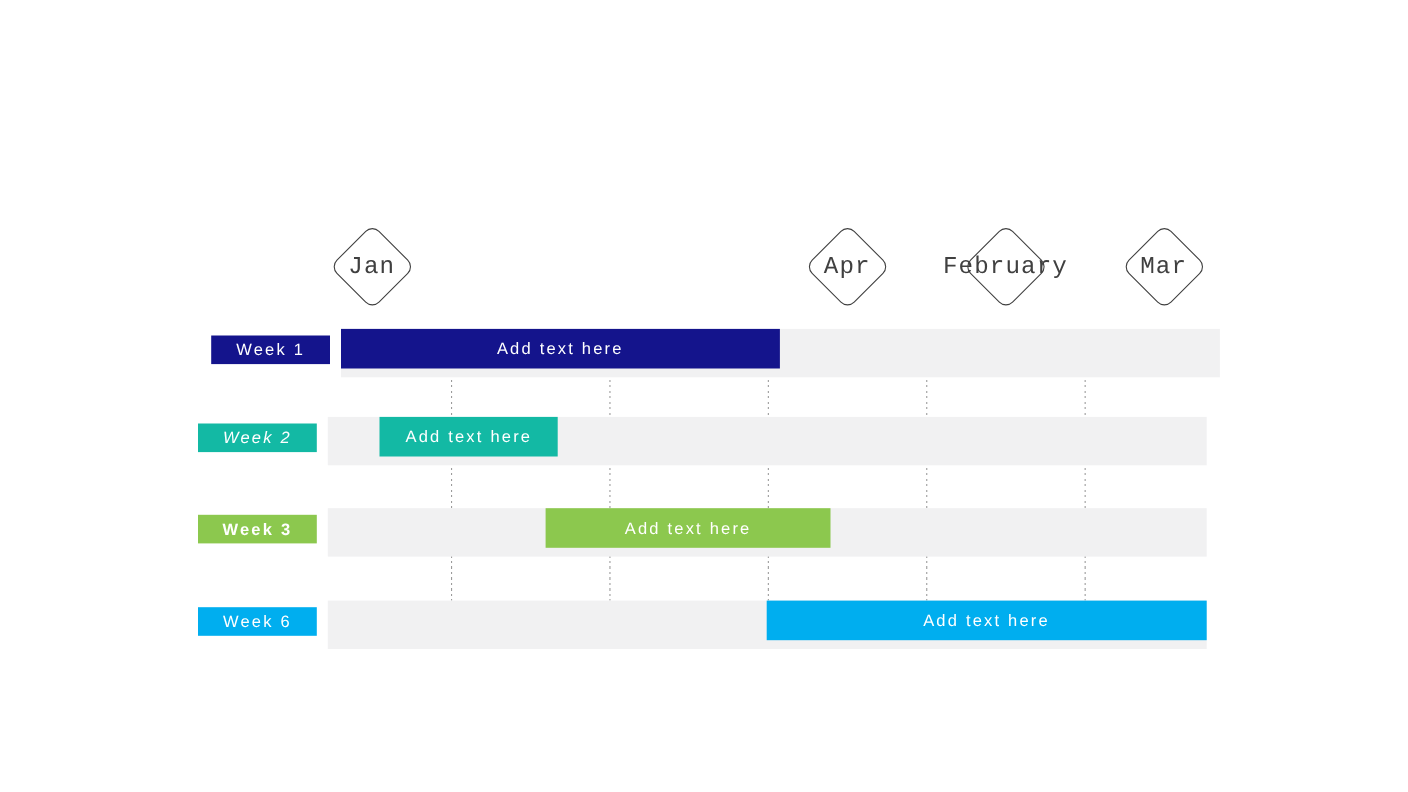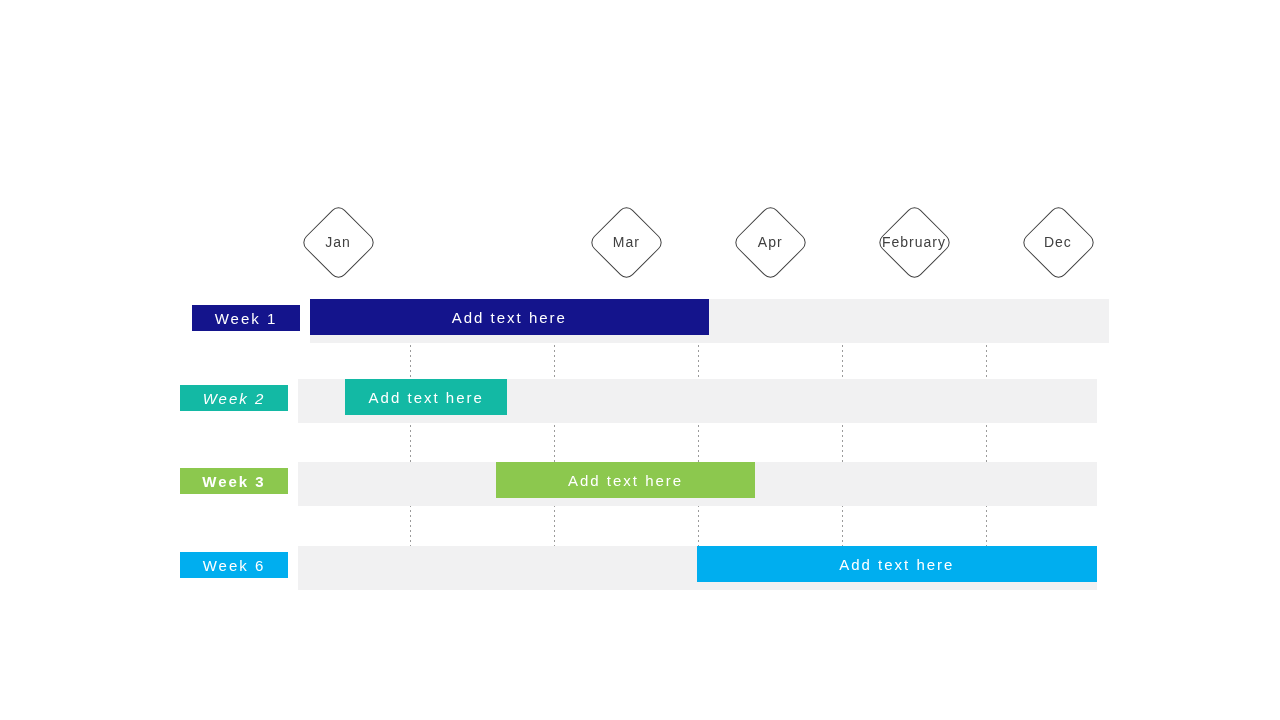--- a/index.html
+++ b/index.html
@@ -39,23 +39,24 @@
     left: 11px; top: 11px;
     width: 53px; height: 53px;
     background: #ffffff;
     border: 1.5px solid #404040;
     border-radius: 9px;
     transform: rotate(45deg);
   }
   .month-label {
     position: absolute; inset: 0;
     display: flex; align-items: center; justify-content: center;
-    font-size: 14px;
+    font-size: 22px;
     color: #404040;
     letter-spacing: 1px;
+    font-family: Liberation Mono, monospace;
   }
   
   .gridlines {
     position: absolute;
     left: 298px; top: 335px;
     width: 799px; height: 211px;
     z-index: 0;
   }
   .gridline {
     position: absolute;
@@ -102,35 +103,31 @@
 <body>
 
 <div class="slide">
 
 
   <div class="months">
     <div class="month" style="left: 5%;">
       <div class="diamond"></div>
       <div class="month-label">Jan</div>
     </div>
-    <div class="month" style="left: 41.1%;">
-      <div class="diamond"></div>
-      <div class="month-label">Mar</div>
-    </div>
     <div class="month" style="left: 59.1%;">
       <div class="diamond"></div>
       <div class="month-label">Apr</div>
     </div>
     <div class="month" style="left: 77.1%;">
       <div class="diamond"></div>
       <div class="month-label">February</div>
     </div>
     <div class="month" style="left: 95.1%;">
       <div class="diamond"></div>
-      <div class="month-label">Dec</div>
+      <div class="month-label">Mar</div>
     </div>
   </div>
 
   <div class="gridlines">
     <div class="gridline" style="left: 14%;"></div>
     <div class="gridline" style="left: 32%;"></div>
     <div class="gridline" style="left: 50.1%;"></div>
     <div class="gridline" style="left: 68.1%;"></div>
     <div class="gridline" style="left: 86.1%;"></div>
   </div>

